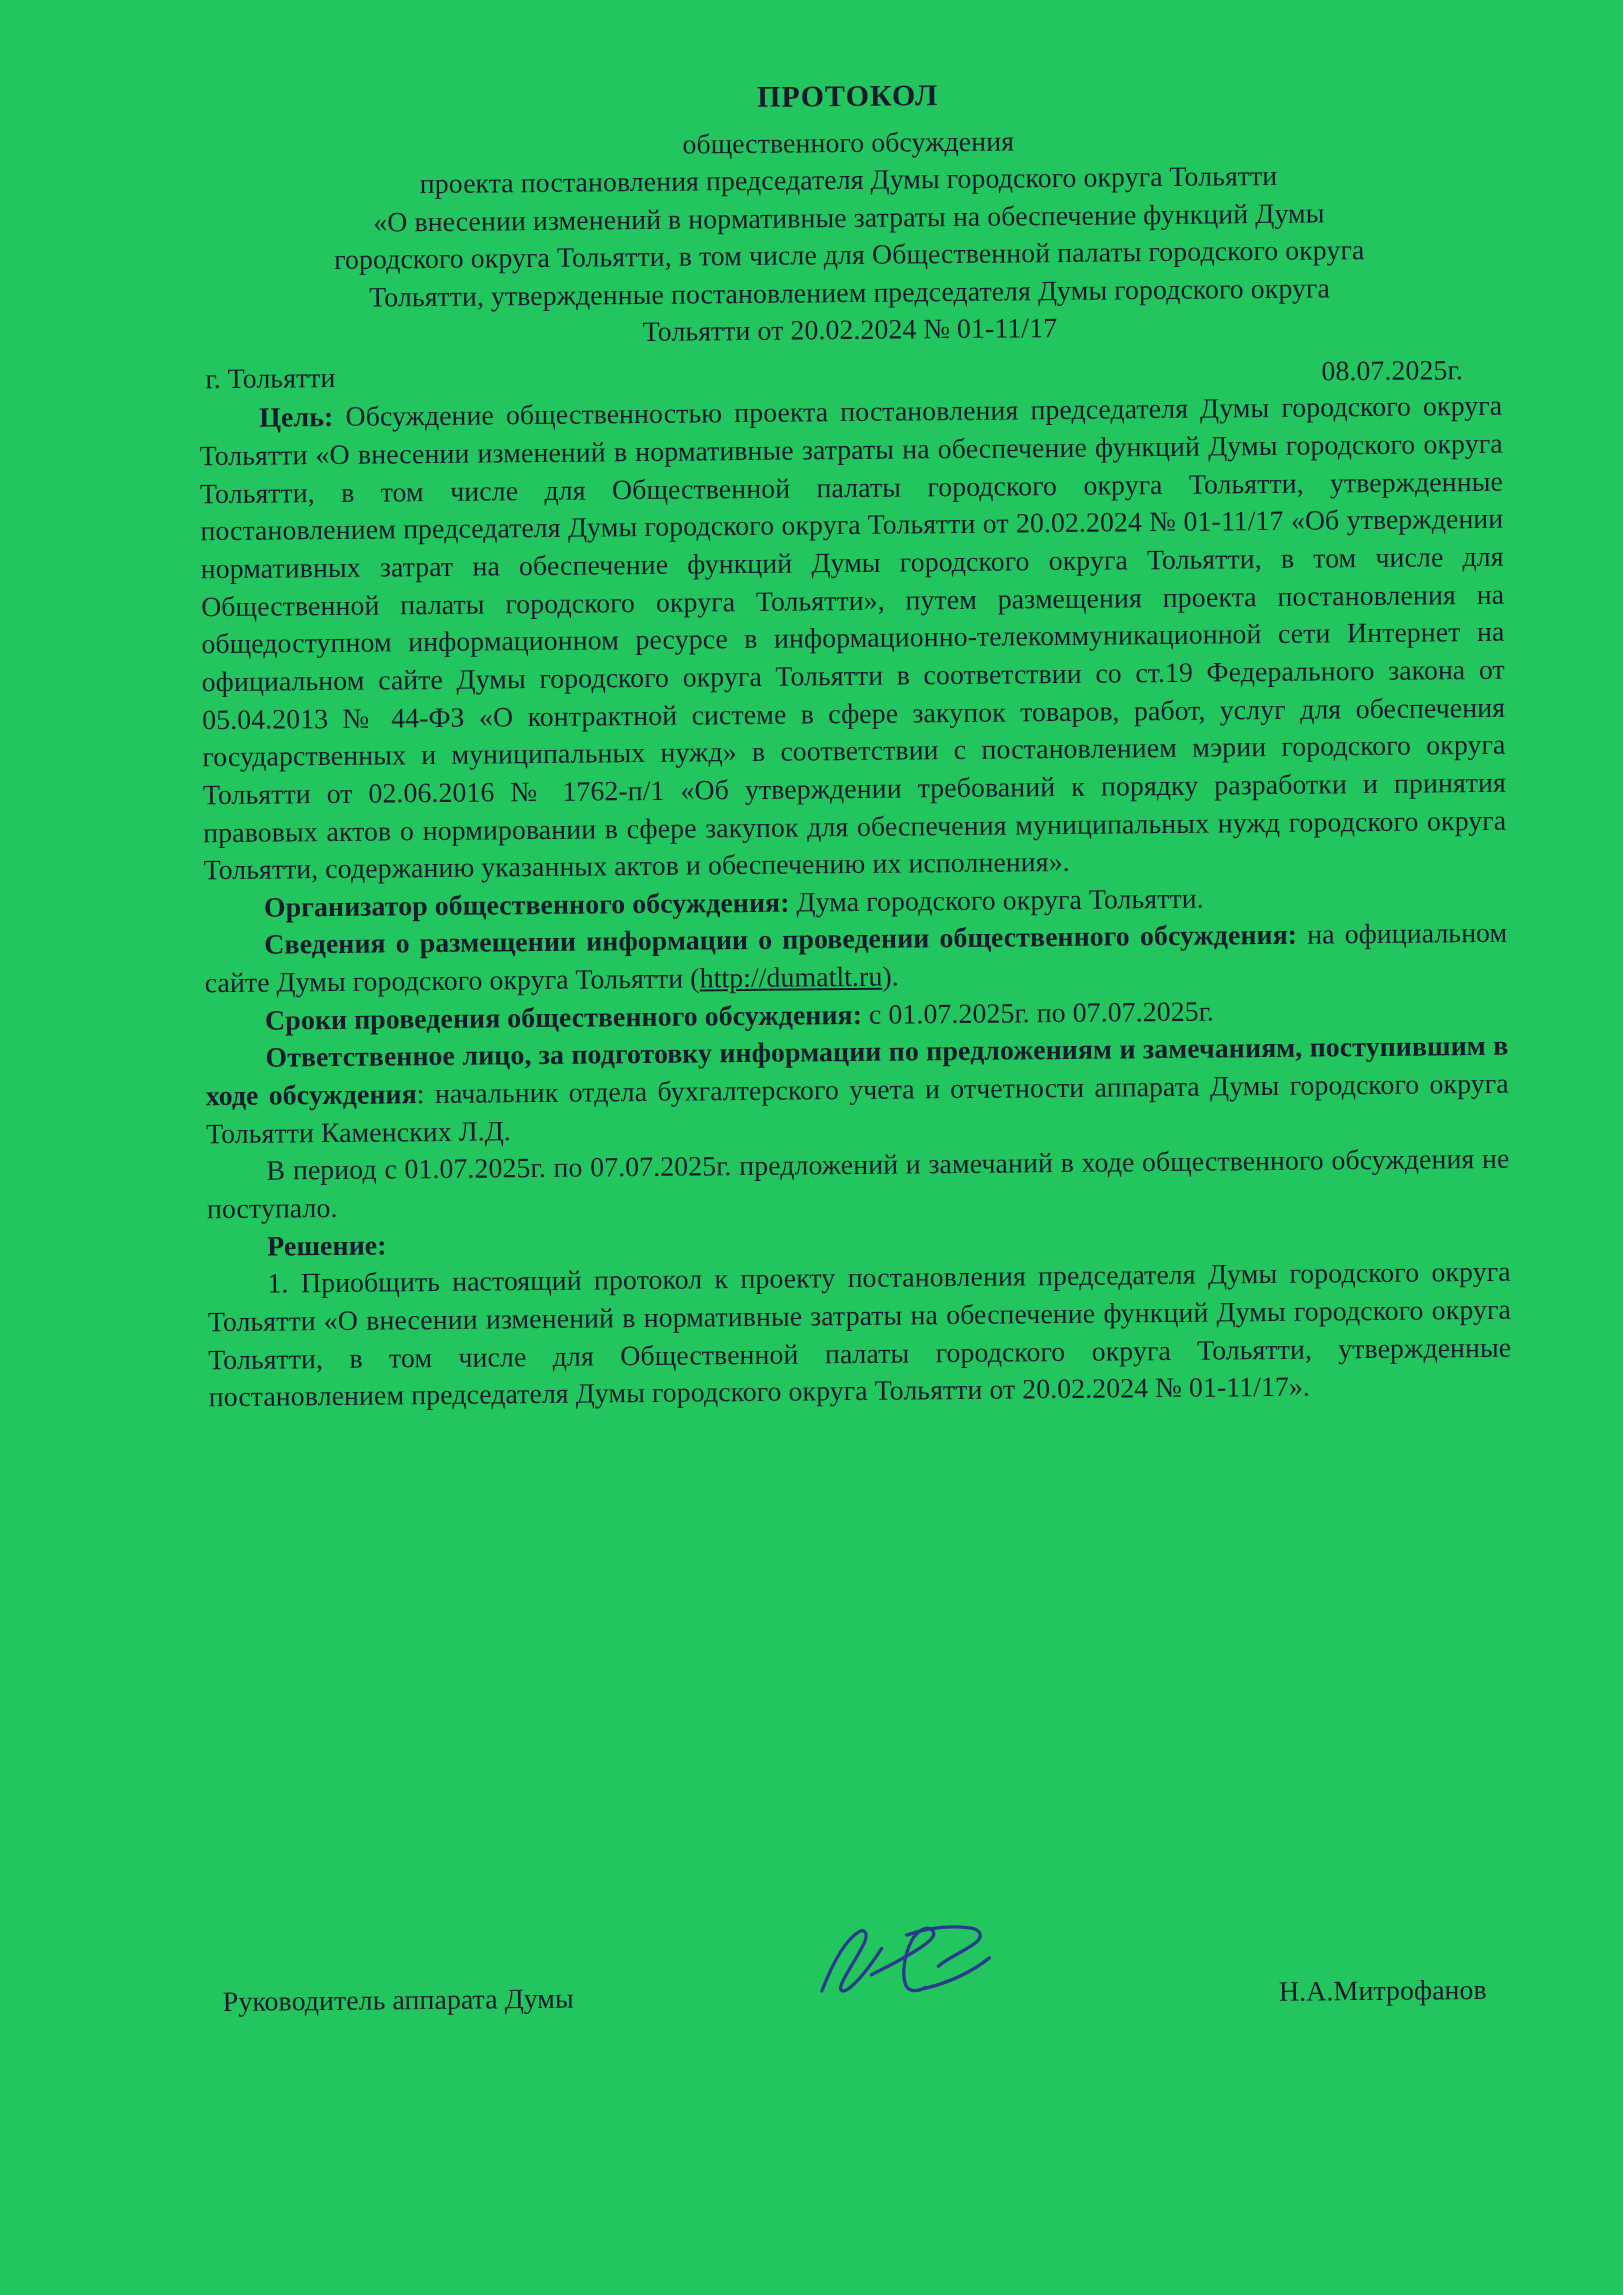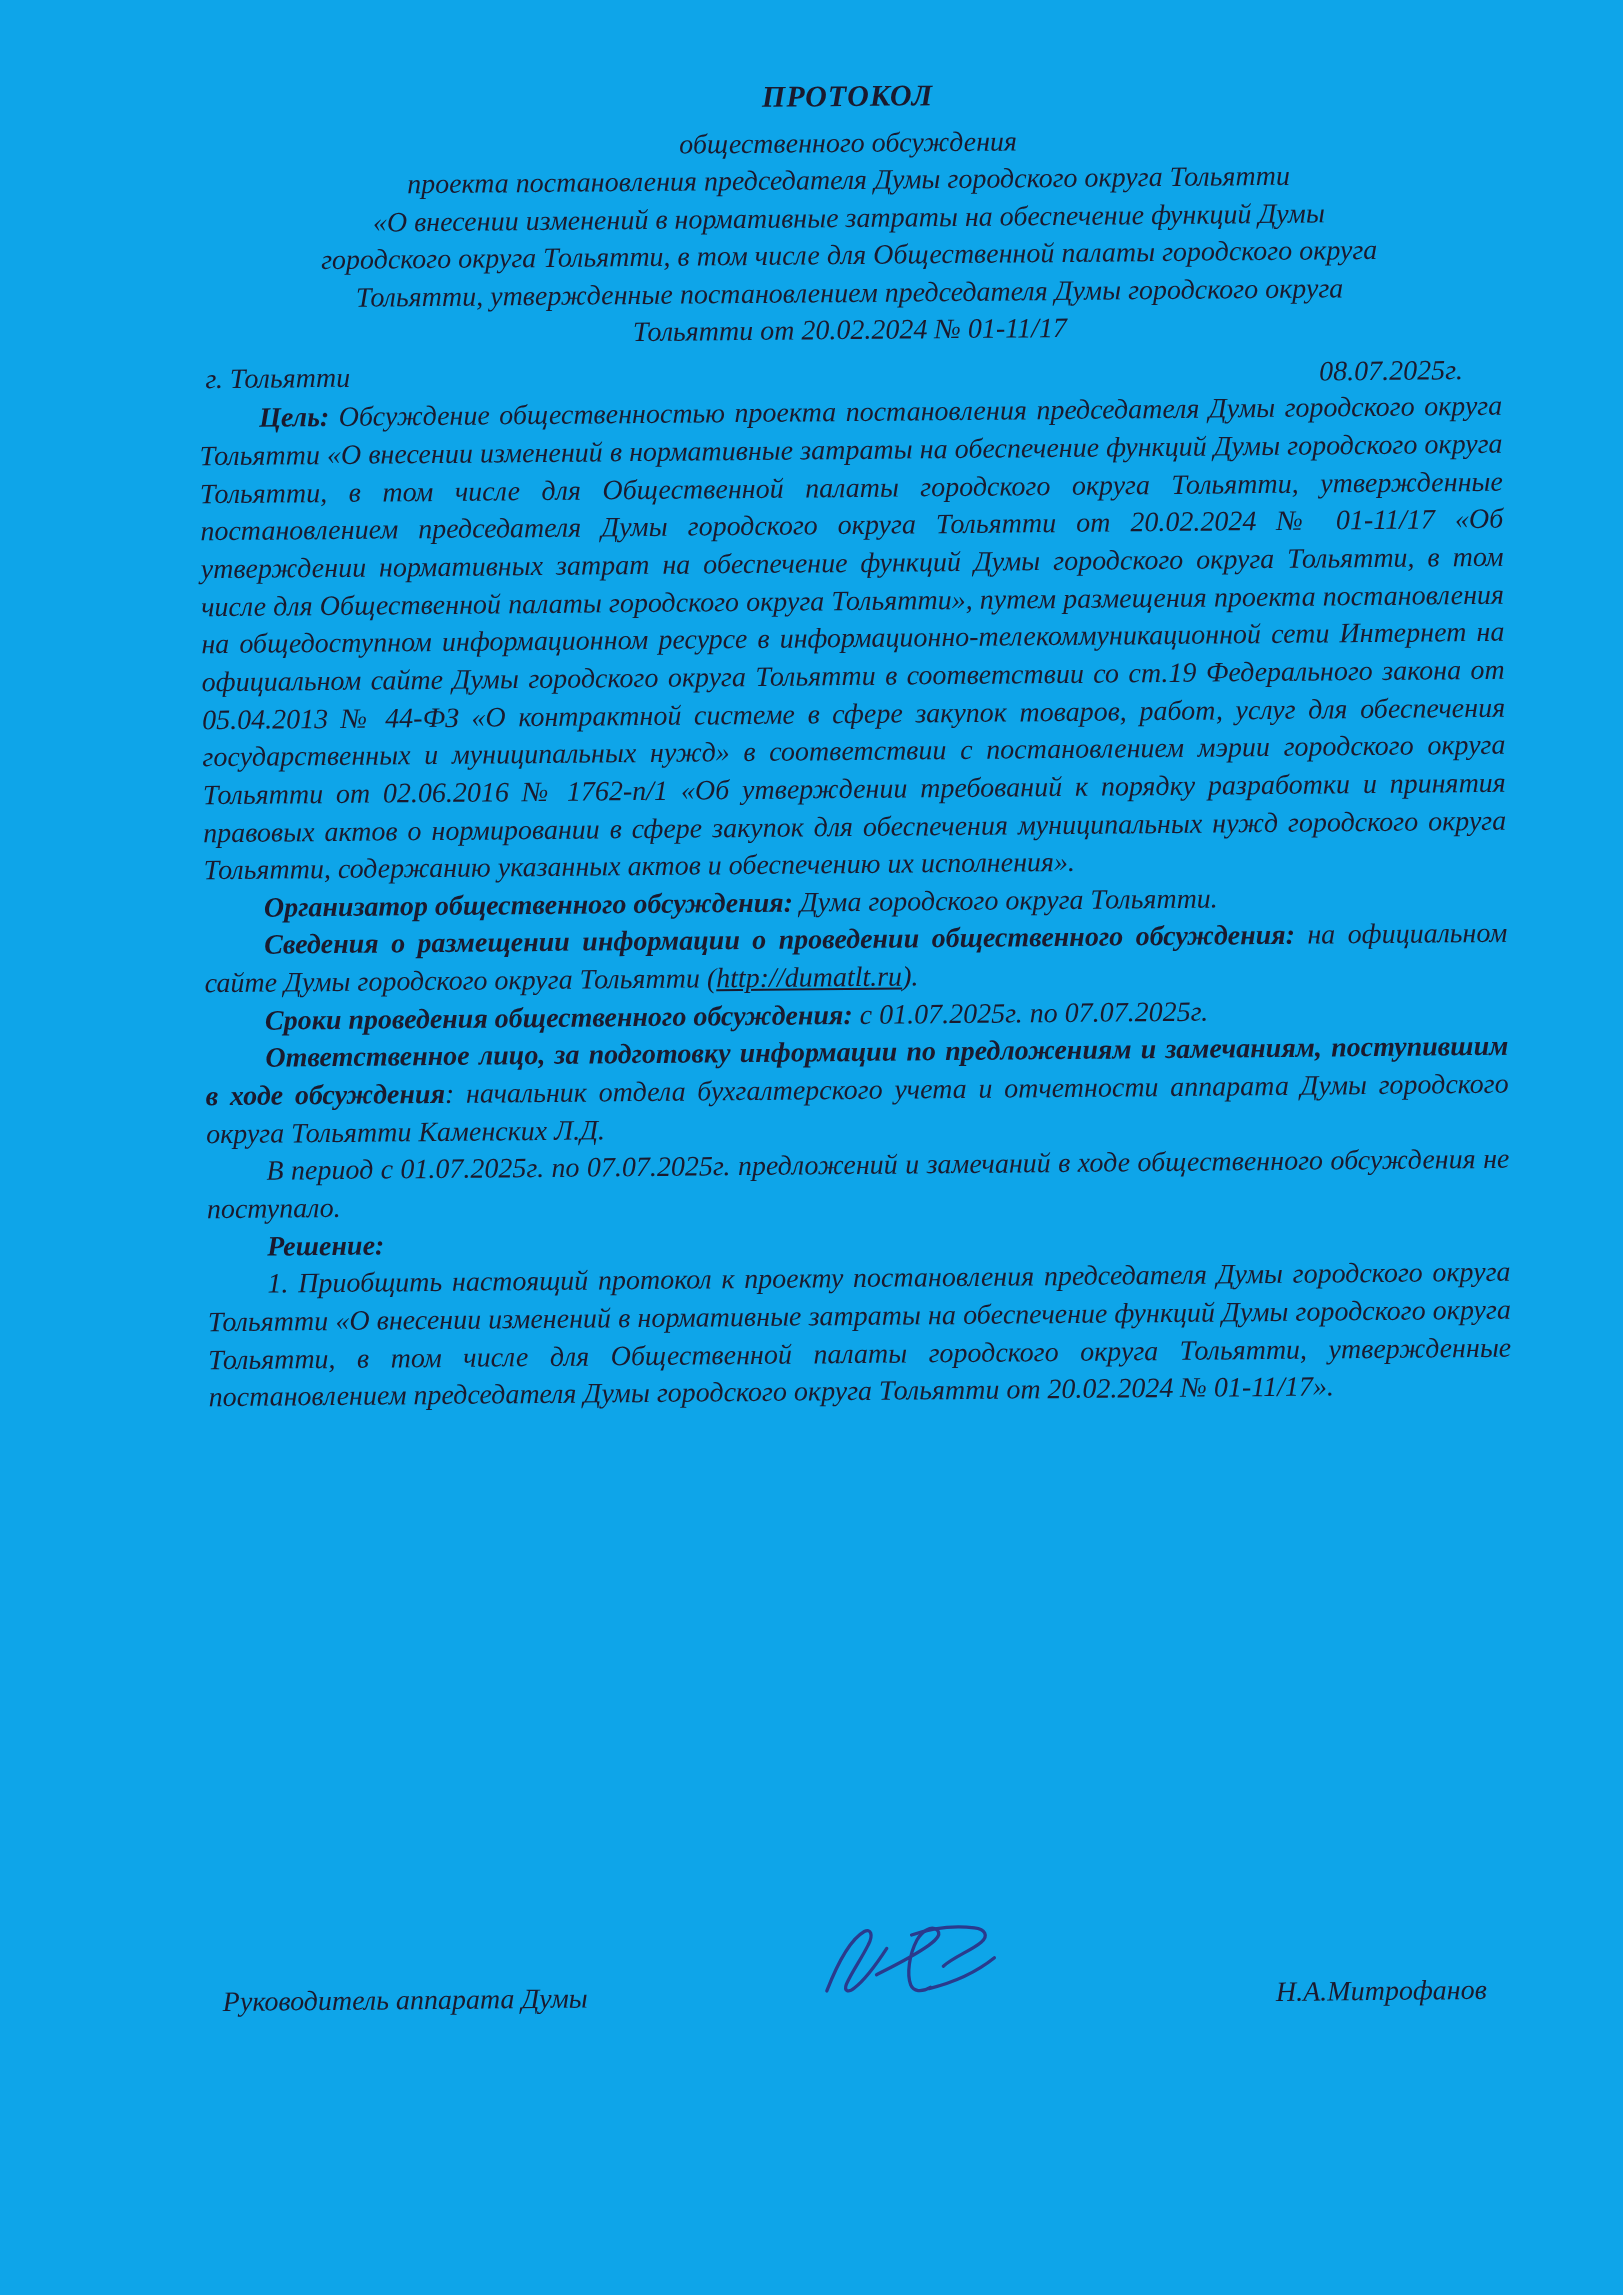--- a/index.html
+++ b/index.html
@@ -14,22 +14,21 @@
     color: #1a1a2e;
     position: relative;
     overflow: hidden;
   }
   
   .page {
     position: absolute;
     top: 0; left: 0;
     width: 1623px;
     height: 2295px;
-    background: #0ea5e9;
-    font-style: italic;
+    background: #22c55e;
   }
   .content {
     position: absolute;
     left: 196px;
     top: 79px;
     width: 1303px;
     transform: rotate(-0.55deg);
     transform-origin: 50% 0%;
   }
   .title-block {

